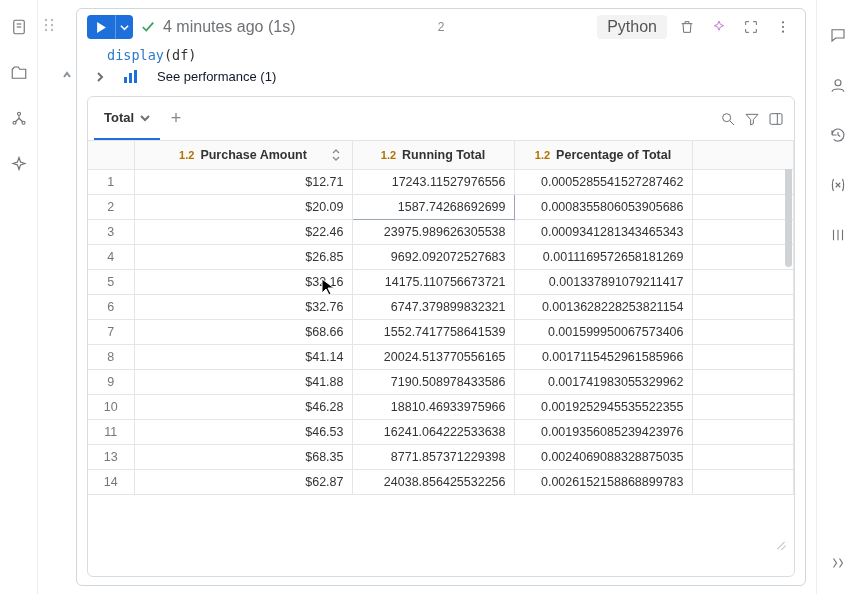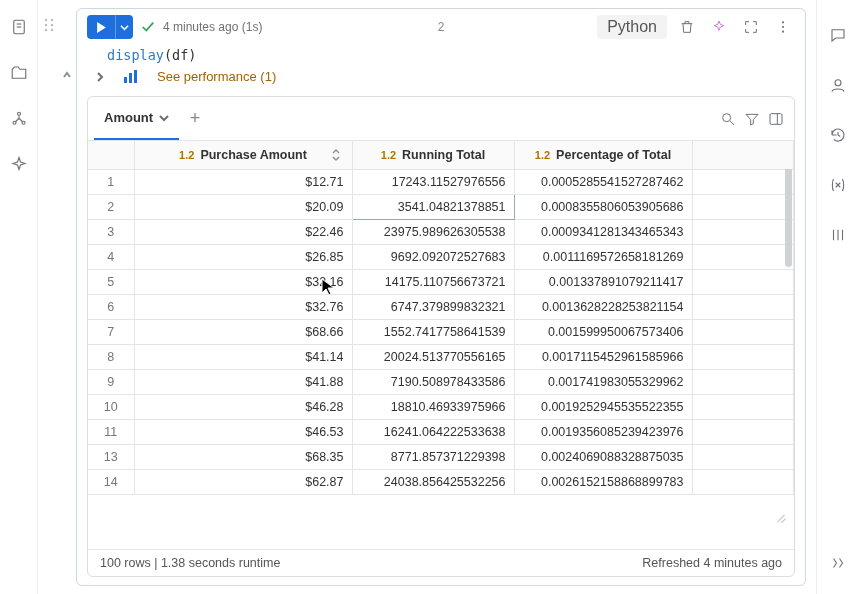--- a/index.html
+++ b/index.html
@@ -16,32 +16,32 @@
   .drag-handle { position: absolute; left: -34px; top: 8px; }
   .collapse-chevron { position: absolute; left: -16px; top: 60px; }
   
   .cell { border: 1px solid #cfd8df; border-radius: 6px; margin: 8px 6px 0 34px; background: #fff; position: relative; display: flex; flex-direction: column; height: 578px; }
   
   .cell-header { display: flex; align-items: center; padding: 6px 10px; gap: 8px; }
   .run-btn { display: flex; align-items: center; background: #1d6fdc; color: #fff; border-radius: 4px; height: 24px; overflow: hidden; }
   .run-play { width: 28px; display: flex; align-items: center; justify-content: center; }
   .run-drop { width: 18px; display: flex; align-items: center; justify-content: center; border-left: 1px solid rgba(255,255,255,0.3); height: 100%; }
   .check { width: 14px; height: 14px; stroke: #35a35b; stroke-width: 2; fill: none; }
-  .ts { color: #6e7175; font-size: 12px; }
+  .ts { color: #6e7175; font-size: 16px; }
   .exec-count { color: #888; font-size: 12px; position: absolute; left: 50%; transform: translateX(-50%); }
   .lang-badge { background: #f3f3f3; color: #555; padding: 3px 10px; border-radius: 4px; font-size: 16px; }
   .header-spacer { flex: 1; }
   .hicon { width: 16px; height: 16px; stroke: #6e7175; stroke-width: 1.5; fill: none; }
   .hicon-btn { padding: 4px; display: flex; }
   
   .code-area { padding: 2px 18px 4px 30px; font-family: ui-monospace, SFMono-Regular, Menlo, monospace; font-size: 13.5px; }
   .code-fn { color: #2e7bc7; }
   .code-pn { color: #333; }
   
-  .perf-row { padding: 2px 18px 8px 18px; display: flex; align-items: center; gap: 18px; color: #a16207; font-size: 13px; }
+  .perf-row { padding: 2px 18px 8px 18px; display: flex; align-items: center; gap: 18px; color: #0f172a; font-size: 13px; }
   .perf-chevron { width: 10px; height: 10px; stroke: #6e7175; stroke-width: 2; fill: none; }
   
   .output-card { border: 1px solid #dadde0; border-radius: 6px; margin: 4px 10px 8px 10px; flex: 1; display: flex; flex-direction: column; overflow: hidden; }
   
   .tabbar { display: flex; align-items: center; border-bottom: 1px solid #e3e5e8; padding: 0 6px; height: 44px; }
   .tab { display: flex; align-items: center; gap: 6px; padding: 0 10px; height: 100%; font-size: 13px; color: #333; border-bottom: 2px solid transparent; }
   .tab.active { border-bottom: 2px solid #1d6fdc; font-weight: 600; }
   .tab-chev { width: 10px; height: 10px; stroke: #6e7175; stroke-width: 2; fill: none; }
   .tab-add { width: 32px; display:flex; justify-content:center; color:#888; font-size:18px; }
   .tabs-spacer { flex: 1; }
@@ -169,21 +169,21 @@
             <rect x="1" y="7" width="3" height="6" fill="#1d6fdc"></rect>
             <rect x="6" y="3" width="3" height="10" fill="#1d6fdc"></rect>
             <rect x="11" y="0" width="3" height="13" fill="#1d6fdc"></rect>
           </svg>
         <span>See performance (1)</span>
       </div>
 
       <div class="output-card">
         <div class="tabbar">
           <div class="tab active">
-            <span>Amount</span>
+            <span>Total</span>
             <svg class="tab-chev" viewBox="0 0 10 10">
                 <polyline points="1,3 5,7 9,3"></polyline>
               </svg>
           </div>
           <div class="tab-add">+</div>
           <div class="tabs-spacer"></div>
           <div class="hicon-btn">
               <svg class="hicon" viewBox="0 0 24 24">
                 <circle cx="10" cy="10" r="6"></circle>
                 <line x1="15" y1="15" x2="21" y2="21"></line>
@@ -229,21 +229,21 @@
                 <tr>
                   <td class="rownum">1</td>
                   <td>$12.71</td>
                   <td class="">17243.11527976556</td>
                   <td>0.0005285541527287462</td>
                   <td></td>
                 </tr>
                 <tr>
                   <td class="rownum">2</td>
                   <td>$20.09</td>
-                  <td class=" cell-highlight">3541.04821378851</td>
+                  <td class=" cell-highlight">1587.74268692699</td>
                   <td>0.0008355806053905686</td>
                   <td></td>
                 </tr>
                 <tr>
                   <td class="rownum">3</td>
                   <td>$22.46</td>
                   <td class="">23975.989626305538</td>
                   <td>0.0009341281343465343</td>
                   <td></td>
                 </tr>
@@ -315,24 +315,20 @@
                   <td>$62.87</td>
                   <td class="">24038.856425532256</td>
                   <td>0.0026152158868899783</td>
                   <td></td>
                 </tr>
               </tbody>
           </table>
           <div class="resize-mark"></div>
         </div>
 
-        <div class="status-bar">
-          <span class="status-left">100 rows  |  1.38 seconds runtime</span>
-          <span class="status-right">Refreshed 4 minutes ago</span>
-        </div>
       </div>
     </div>
   </div>
 
   <div class="icon-rail-right">
     <div class="hicon-btn">
         <svg class="rail-icon" viewBox="0 0 24 24">
           <path d="M4 5h16v11H9l-5 4z"></path>
         </svg>
       </div>

